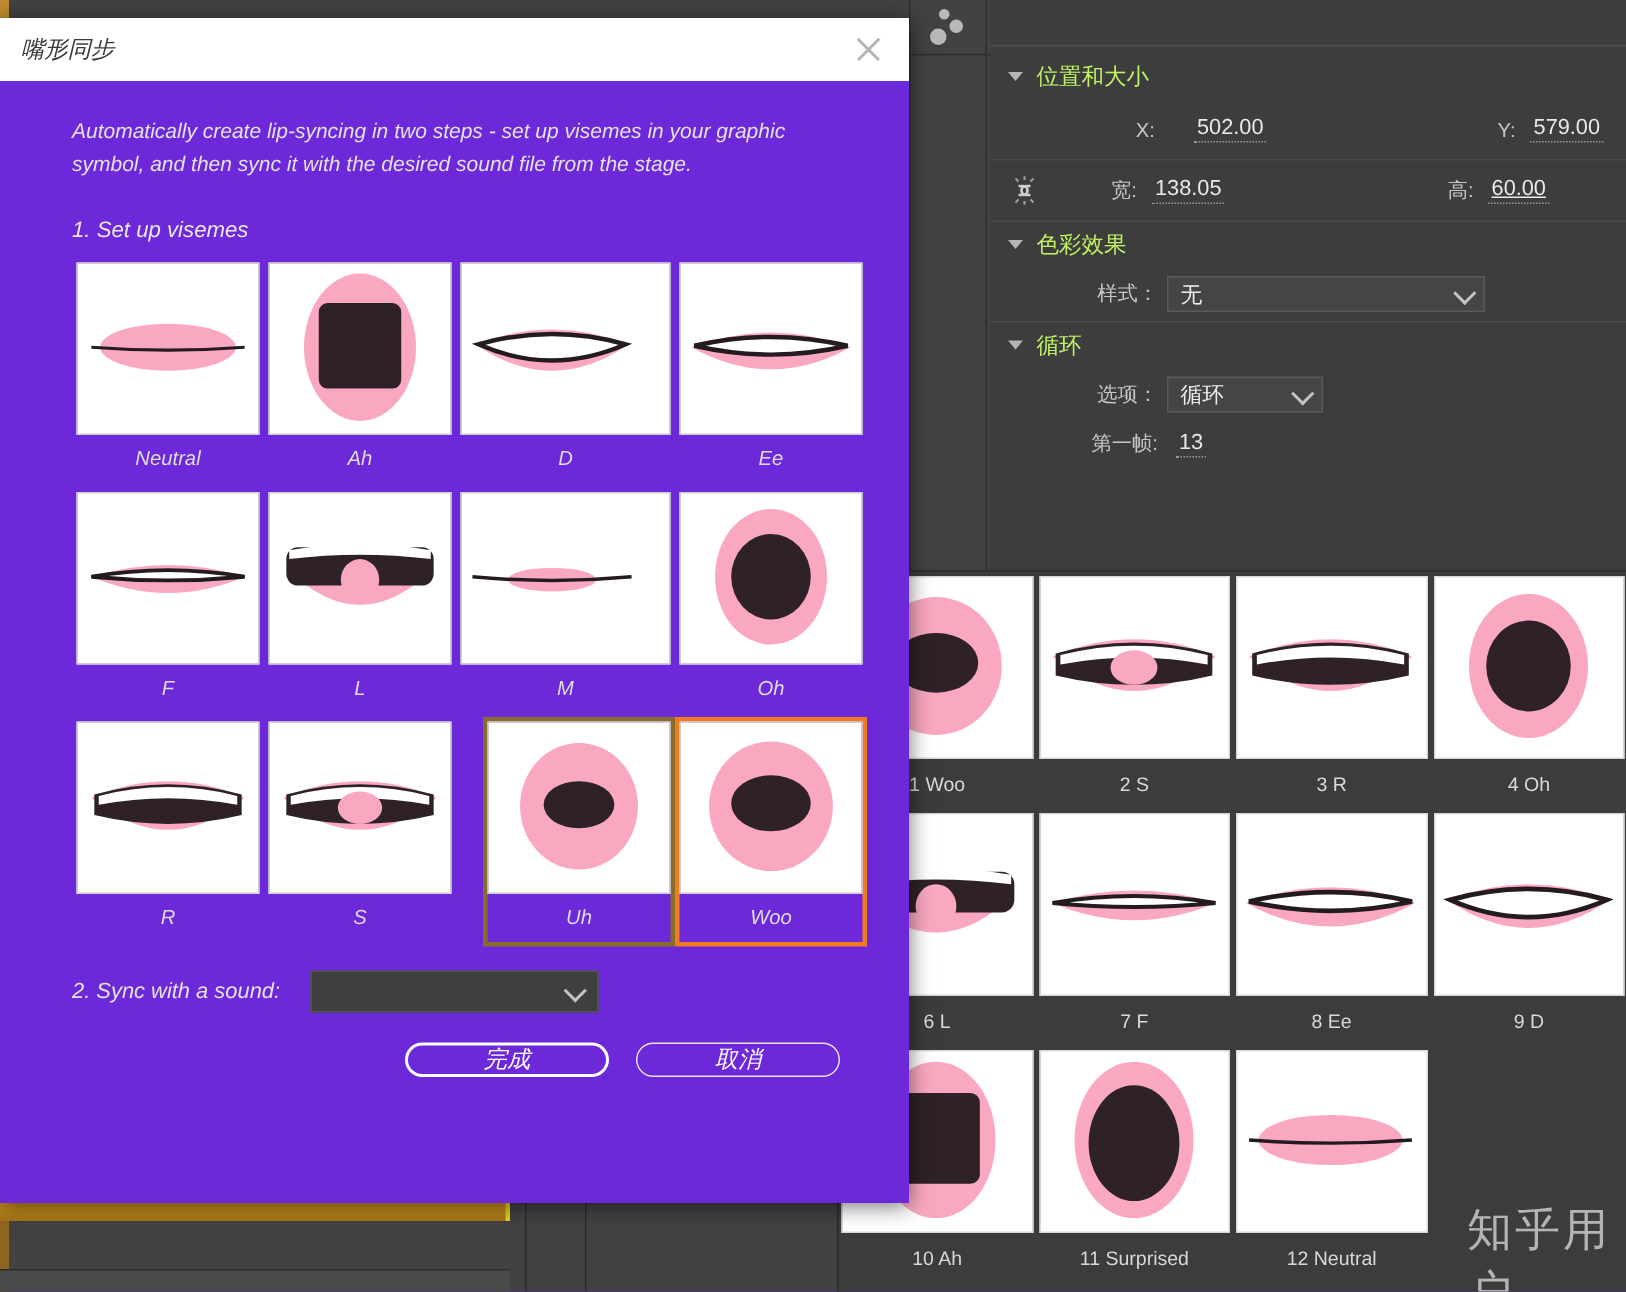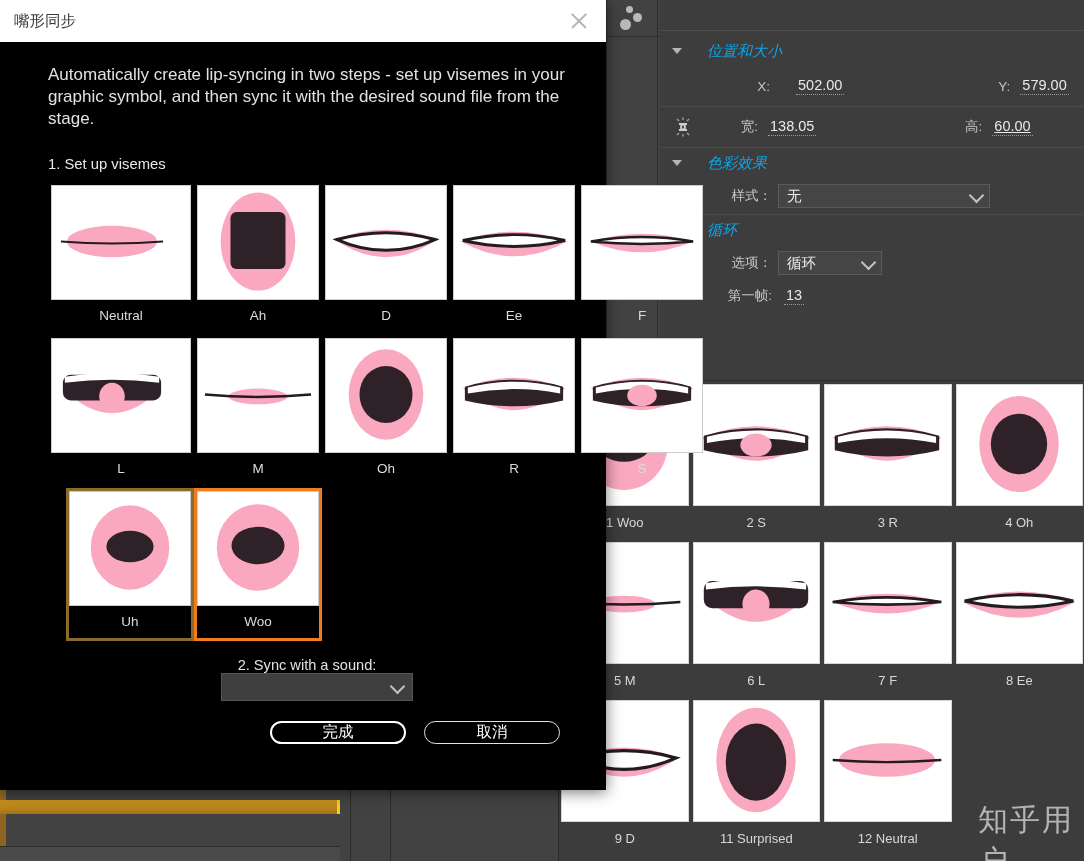--- a/index.html
+++ b/index.html
@@ -19,56 +19,56 @@
   .timeline-band-edge{position:absolute;left:337px;top:800px;width:3px;height:14px;background:#e8d21a;}
   .timeline-strip{position:absolute;left:0;top:846px;width:340px;height:15px;background:#4a4a4a;border-top:1px solid #2e2e2e;}
   .tl-col{position:absolute;top:770px;width:1px;height:91px;background:#2b2b2b;}
 
   .dots-icon{position:absolute;left:612px;top:3px;width:44px;height:30px;}
   .dots-icon i{position:absolute;border-radius:50%;background:#b9b9b9;display:block;}
 
   
   #props{position:absolute;left:660px;top:0;width:424px;height:380px;background:#3d3d3d;}
   .props-topline{position:absolute;left:0;top:30px;width:424px;height:1px;background:#4f4f4f;}
-  .sect-head{display:flex;align-items:center;gap:25px;height:30px;padding-left:12px;color:#0ea5e9;font-size:15px;font-style:italic;}
+  .sect-head{display:flex;align-items:center;gap:9px;height:30px;padding-left:12px;color:#bef264;font-size:15px;}
   .tri{width:0;height:0;border-left:5px solid transparent;border-right:5px solid transparent;border-top:6px solid #b5b5b5;}
   .row{display:flex;align-items:center;height:40px;}
   .lbl{color:#c6c6c6;font-size:13.5px;text-align:right;}
   .val{color:#e9e9e9;font-size:14.5px;border-bottom:1px dotted #9a9a9a;padding:0 2px 1px 2px;cursor:text;}
   .hr{height:1px;background:#4b4b4b;margin:0;}
   .link-icon{width:26px;height:26px;margin-left:10px;position:relative;}
   .select-box{position:relative;background:#454545;border:1px solid #5a5a5a;height:24px;display:flex;align-items:center;color:#ededed;font-size:14.5px;padding:0 24px 0 8px;box-sizing:border-box;}
   .chev{position:absolute;right:7px;top:50%;width:9px;height:9px;margin-top:-6px;border-right:2px solid #c3c3c3;border-bottom:2px solid #c3c3c3;transform:rotate(45deg);}
 
   
   #preview{position:absolute;left:558px;top:380px;width:526px;height:481px;background:#3c3c3c;border-top:1px solid #2b2b2b;border-left:1px solid #2b2b2b;}
   .pv-grid{display:grid;grid-template-columns:repeat(4,1fr);}
   .pv-cell{padding:3px 2px 0 2px;box-sizing:border-box;}
   .pv-thumb{background:#ffffff;border:1px solid #d7d7d7;height:120px;position:relative;overflow:hidden;}
   .pv-cap{color:#d8d8d8;font-size:13px;text-align:center;height:33px;line-height:33px;white-space:nowrap;overflow:hidden;}
 
   
-  #dialog{position:absolute;left:0;top:0;width:606px;height:790px;background:#000000;box-shadow:0 2px 14px rgba(0,0,0,.55);}
+  #dialog{position:absolute;left:0;top:12px;width:606px;height:790px;background:#6d28d9;box-shadow:0 2px 14px rgba(0,0,0,.55);font-style:italic;}
   .dlg-title{height:42px;background:#ffffff;display:flex;align-items:center;justify-content:space-between;padding:0 14px 0 14px;box-sizing:border-box;}
   .dlg-title span{color:#3a3a3a;font-size:15.5px;}
   .dlg-close{width:26px;height:26px;position:relative;cursor:pointer;}
   .dlg-close:before,.dlg-close:after{content:"";position:absolute;left:3px;top:12px;width:20px;height:1.6px;background:#b4b4b4;}
   .dlg-close:before{transform:rotate(45deg);} .dlg-close:after{transform:rotate(-45deg);}
   .dlg-body{padding:22px 40px 0 48px;}
-  .dlg-desc{color:#e2e2e2;font-size:17px;line-height:22px;}
+  .dlg-desc{color:#e2e2e2;font-size:14px;line-height:22px;}
   .dlg-step{color:#e8e8e8;font-size:14.8px;margin-top:26px;}
 
-  #viseme-grid{margin:10px 0 0 0;display:grid;grid-template-columns:repeat(5,1fr);width:512px;}
+  #viseme-grid{margin:10px 0 0 0;display:grid;grid-template-columns:repeat(4,1fr);width:512px;}
   .vs-cell{padding:0;box-sizing:border-box;border:3px solid transparent;cursor:pointer;}
   .vs-cell.sel{border-color:#f07c1e;}
   .vs-cell.hl{border-color:#8a6c2a;margin-left:18px;}
   .vs-thumb{background:#ffffff;border:1px solid #ccc;height:113px;position:relative;overflow:hidden;}
   .vs-cap{color:#dcdcdc;font-size:13.5px;text-align:center;height:32px;line-height:32px;}
 
-  .sync-row{display:flex;align-items:center;margin-top:16px;flex-direction:column;}
+  .sync-row{display:flex;align-items:center;margin-top:16px;}
   .sync-lbl{color:#e2e2e2;font-size:14.6px;}
   .sync-select{width:190px;height:26px;margin-left:20px;background:#3f3f3f;border:1px solid #555;position:relative;}
   .btn-row{display:flex;justify-content:flex-end;gap:18px;margin-top:20px;padding-right:6px;}
   .btn{height:23px;min-width:136px;border-radius:18px;display:flex;align-items:center;justify-content:center;color:#ffffff;font-size:15.5px;cursor:pointer;background:transparent;box-sizing:border-box;}
   .btn.primary{border:2.4px solid #ffffff;}
   .btn.secondary{border:1.4px solid #e3e3e3;}
 
   .watermark{position:absolute;left:930px;top:800px;color:rgba(255,255,255,.62);font-size:30px;letter-spacing:2px;pointer-events:none;font-family:"DejaVu Sans",sans-serif;margin-left:48px;}
 </style>
 </head>
@@ -180,27 +180,20 @@
       </div>
       <div class="pv-cell">
         <div class="pv-thumb"><svg width="124" height="118" viewBox="0 0 124 118">
             <ellipse cx="62" cy="59" rx="39.681415929203546" ry="48.0353982300885" fill="#f9a8c0"></ellipse>
        <ellipse cx="62" cy="59" rx="28.194690265486727" ry="30.283185840707965" fill="#2e2228"></ellipse>
           </svg></div>
         <div class="pv-cap">4 Oh</div>
       </div>
       <div class="pv-cell">
         <div class="pv-thumb"><svg width="124" height="118" viewBox="0 0 124 118">
-            <ellipse cx="62" cy="61.08849557522124" rx="31.327433628318587" ry="8.353982300884956" fill="#f9a8c0"></ellipse>
-       <path d="M5.610619469026545 59 Q 62 64.22123893805309 118.38938053097345 59" stroke="#231b20" stroke-width="2.506194690265487" fill="none"></path>
-          </svg></div>
-        <div class="pv-cap">5 M</div>
-      </div>
-      <div class="pv-cell">
-        <div class="pv-thumb"><svg width="124" height="118" viewBox="0 0 124 118">
             <path d="M9.787610619469021 52.73451327433628 Q 62 23.495575221238937 114.21238938053098 52.73451327433628 Q 62 104.94690265486726 9.787610619469021 52.73451327433628 Z" fill="#f9a8c0"></path>
        <rect x="9.787610619469021" y="38.11504424778761" width="104.42477876106196" height="27.15044247787611" rx="8.353982300884956" fill="#2e2228"></rect>
        <path d="M11.876106194690266 40.20353982300885 Q 62 31.84955752212389 112.12389380530973 40.20353982300885 L 112.12389380530973 46.469026548672566 Q 62 40.20353982300885 11.876106194690266 46.469026548672566 Z" fill="#fff"></path>
        <ellipse cx="62" cy="61.08849557522124" rx="13.575221238938054" ry="14.619469026548673" fill="#f9a8c0"></ellipse>
           </svg></div>
         <div class="pv-cap">6 L</div>
       </div>
       <div class="pv-cell">
         <div class="pv-thumb"><svg width="124" height="118" viewBox="0 0 124 118">
             <path d="M7.699115044247783 59 Q 62 42.292035398230084 116.30088495575222 59 Q 62 81.97345132743362 7.699115044247783 59 Z" fill="#f9a8c0"></path>
@@ -214,20 +207,27 @@
        <path d="M7.699115044247783 57.95575221238938 Q 62 45.424778761061944 116.30088495575222 57.95575221238938 Q 62 70.48672566371681 7.699115044247783 57.95575221238938 Z" fill="#fff" stroke="#231b20" stroke-width="3.1327433628318584"></path>
           </svg></div>
         <div class="pv-cap">8 Ee</div>
       </div>
       <div class="pv-cell">
         <div class="pv-thumb"><svg width="124" height="118" viewBox="0 0 124 118">
             <path d="M7.699115044247783 56.91150442477876 Q 62 36.02654867256637 116.30088495575222 56.91150442477876 Q 62 94.50442477876106 7.699115044247783 56.91150442477876 Z" fill="#f9a8c0"></path>
        <path d="M9.787610619469021 56.91150442477876 Q 62 42.292035398230084 114.21238938053098 56.91150442477876 Q 62 79.88495575221239 9.787610619469021 56.91150442477876 Z" fill="#fff" stroke="#231b20" stroke-width="3.1327433628318584"></path>
           </svg></div>
         <div class="pv-cap">9 D</div>
+      </div>
+      <div class="pv-cell">
+        <div class="pv-thumb"><svg width="124" height="118" viewBox="0 0 124 118">
+            <ellipse cx="62" cy="59" rx="39.681415929203546" ry="52.21238938053098" fill="#f9a8c0"></ellipse>
+       <rect x="32.76106194690266" y="27.672566371681413" width="58.47787610619469" height="60.56637168141593" rx="6.265486725663717" fill="#2e2228"></rect>
+          </svg></div>
+        <div class="pv-cap">10 Ah</div>
       </div>
       <div class="pv-cell">
         <div class="pv-thumb"><svg width="124" height="118" viewBox="0 0 124 118">
             <ellipse cx="62" cy="59" rx="39.681415929203546" ry="52.21238938053098" fill="#f9a8c0"></ellipse>
        <ellipse cx="62" cy="61.08849557522124" rx="30.283185840707965" ry="38.63716814159292" fill="#2e2228"></ellipse>
           </svg></div>
         <div class="pv-cap">11 Surprised</div>
       </div>
       <div class="pv-cell">
         <div class="pv-thumb"><svg width="124" height="118" viewBox="0 0 124 118">

